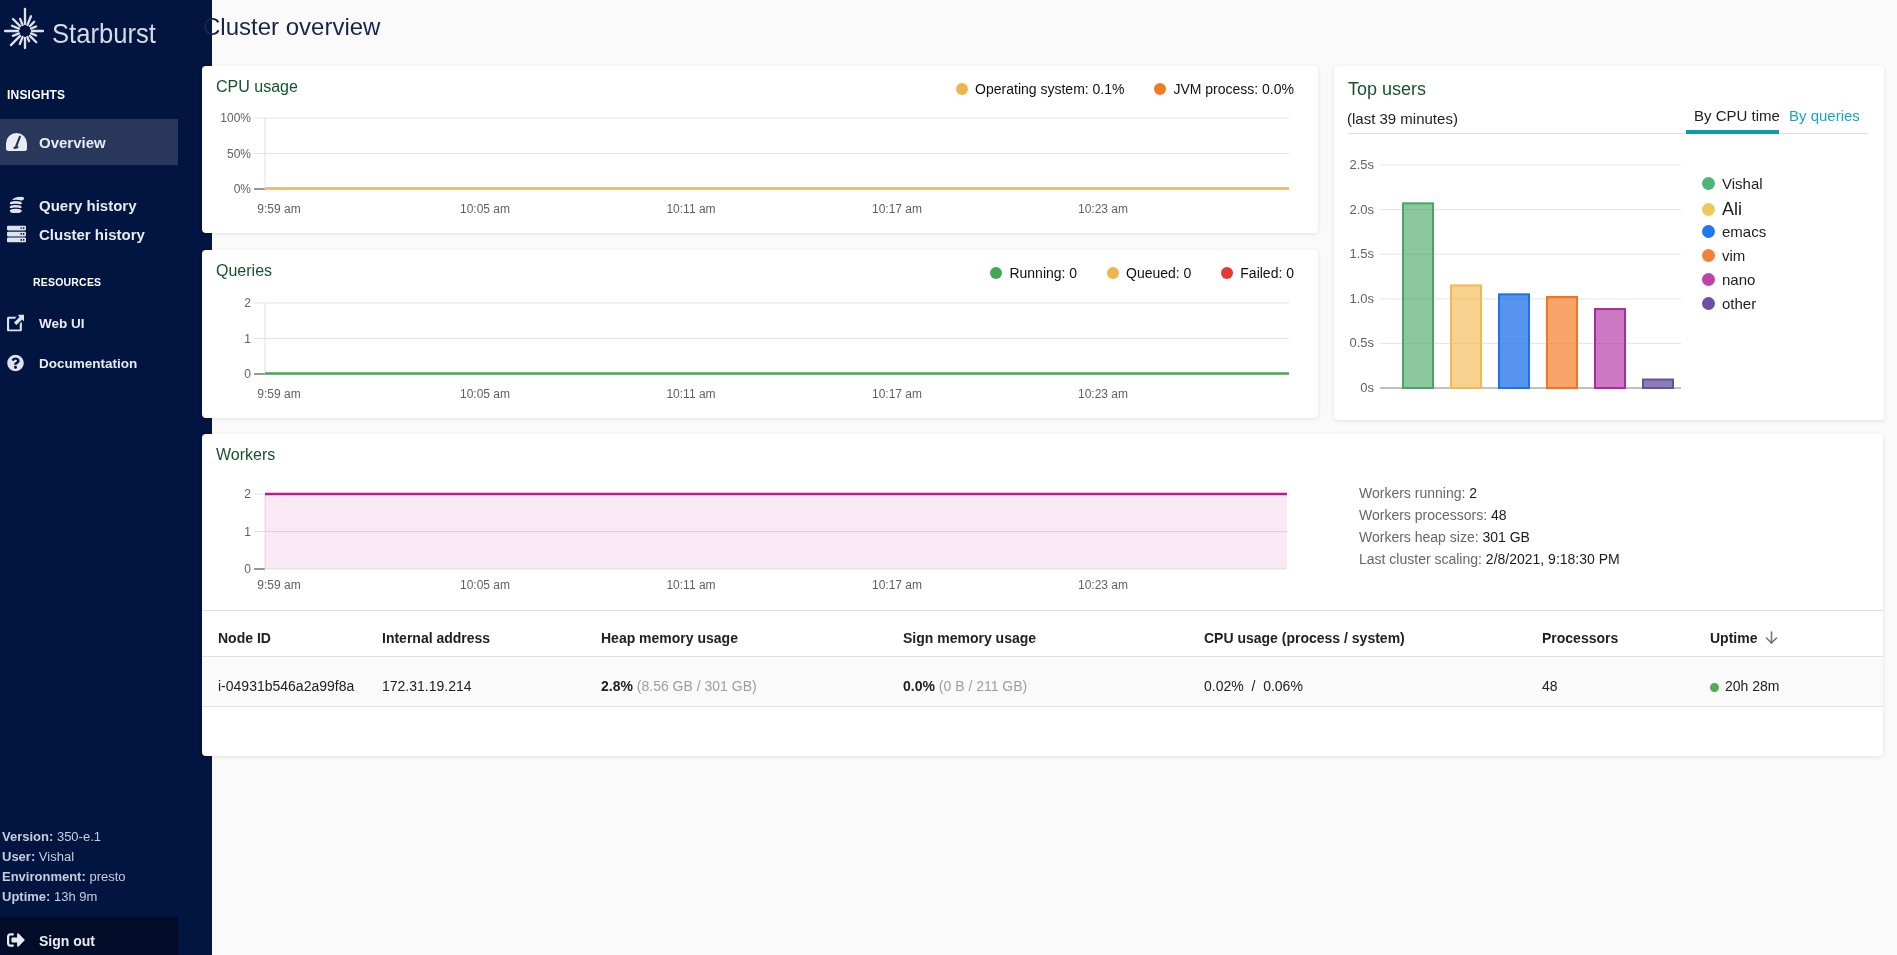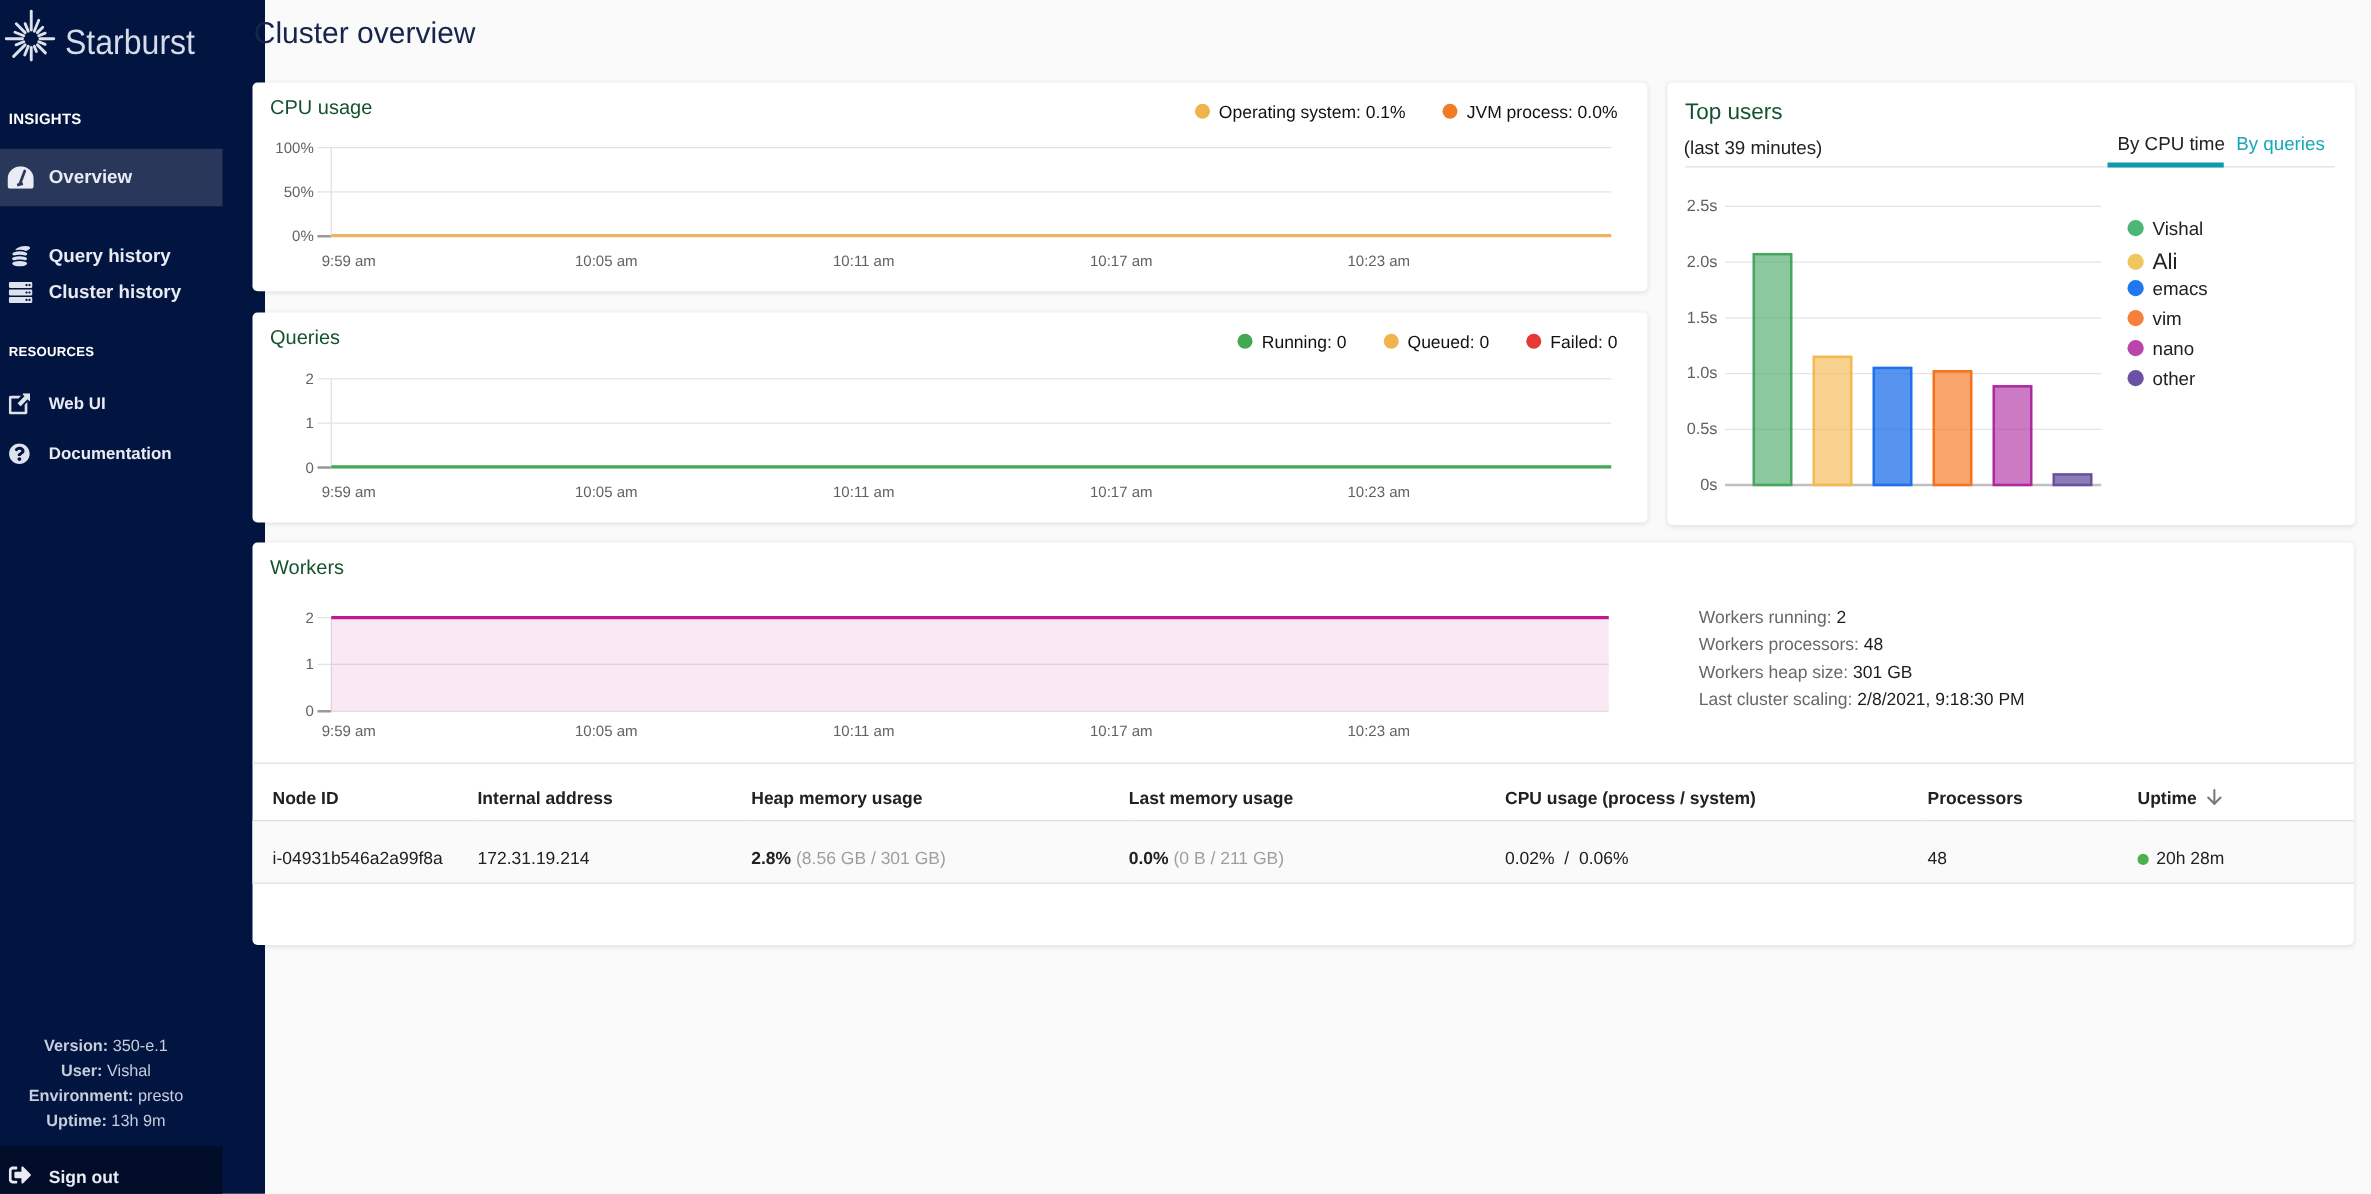--- a/index.html
+++ b/index.html
@@ -5,21 +5,21 @@
 * { margin:0; padding:0; box-sizing:border-box; }
 html,body { width:1897px; height:955px; overflow:hidden; background:#fafafa;
   font-family:"Liberation Sans", sans-serif; }
 #sidebar { position:absolute; left:0; top:0; width:212px; height:955px; background:#021440; }
 .navlabel { position:absolute; left:7px; color:#ffffff; font-size:12px; font-weight:bold; letter-spacing:.2px; }
 .navitem { position:absolute; left:0; width:178px; height:46px; color:#e8ebf2; font-size:15px; font-weight:bold; }
 .navitem .ic { position:absolute; left:7px; top:50%; transform:translateY(-50%); width:19px; height:19px; }
 .navitem .tx { position:absolute; left:39px; top:50%; transform:translateY(-50%); }
 .navitem.active { background:#28375a; }
 .navitem.res { height:40px; font-weight:bold; font-size:13.5px; }
-#botinfo { position:absolute; left:23px; bottom:48px; color:#c6cddb; font-size:13px; line-height:20px;text-align:center; }
+#botinfo { position:absolute; left:2px; bottom:48px; color:#c6cddb; font-size:13px; line-height:20px; }
 #botinfo b { color:#c6cddb; }
 #signout { position:absolute; left:0; bottom:0; width:178px; height:38px; background:#010c29; color:#e8ebf2; font-size:14px; font-weight:bold; }
 #main { position:absolute; left:178px; top:0; width:1719px; height:955px; }
 h1 { position:absolute; left:25px; top:13px; font-size:24px; font-weight:500; color:#16254c; }
 .card { position:absolute; background:#fff; border-radius:4px; box-shadow:0 1px 4px rgba(0,0,0,.10); }
 #cpu { left:24px; top:66px; width:1116px; height:167px; }
 #queries { left:24px; top:250px; width:1116px; height:168px; }
 #topusers { left:1156px; top:66px; width:550px; height:354px; }
 #workers { left:24px; top:434px; width:1681px; height:322px; }
 .ctitle { position:absolute; left:14px; top:12px; font-size:16px; color:#14532d; }
@@ -78,21 +78,21 @@
         </g>
       </svg>
     <span class="tx">Query history</span>
   </div>
   <div class="navitem" style="top:211px;">
     <svg class="ic" viewBox="0 0 512 512">
         <path fill="#dde2ec" d="M480 160H32c-17.673 0-32-14.327-32-32V64c0-17.673 14.327-32 32-32h448c17.673 0 32 14.327 32 32v64c0 17.673-14.327 32-32 32zm-96-88c-13.255 0-24 10.745-24 24s10.745 24 24 24 24-10.745 24-24-10.745-24-24-24zm64 0c-13.255 0-24 10.745-24 24s10.745 24 24 24 24-10.745 24-24-10.745-24-24-24zm32 248H32c-17.673 0-32-14.327-32-32v-64c0-17.673 14.327-32 32-32h448c17.673 0 32 14.327 32 32v64c0 17.673-14.327 32-32 32zm-96-88c-13.255 0-24 10.745-24 24s10.745 24 24 24 24-10.745 24-24-10.745-24-24-24zm64 0c-13.255 0-24 10.745-24 24s10.745 24 24 24 24-10.745 24-24-10.745-24-24-24zm32 248H32c-17.673 0-32-14.327-32-32v-64c0-17.673 14.327-32 32-32h448c17.673 0 32 14.327 32 32v64c0 17.673-14.327 32-32 32zm-96-88c-13.255 0-24 10.745-24 24s10.745 24 24 24 24-10.745 24-24-10.745-24-24-24zm64 0c-13.255 0-24 10.745-24 24s10.745 24 24 24 24-10.745 24-24-10.745-24-24-24z"></path>
       </svg>
     <span class="tx">Cluster history</span>
   </div>
-  <div class="navlabel" style="top:276px;font-size:10.5px;">RESOURCES</div>
+  <div class="navlabel" style="top:276px;font-size:10.5px;margin-left:26px;">RESOURCES</div>
   <div class="navitem res" style="top:303px;">
     <svg class="ic" viewBox="0 0 512 512" style="width:17px;height:17px;">
         <path fill="#dde2ec" d="M448 279.2V464c0 26.5-21.5 48-48 48H48c-26.5 0-48-21.5-48-48V112c0-26.5 21.5-48 48-48h248.6l-64 64H64v320h320V279.2l64-64zM488 0H360c-21.4 0-32.1 25.9-17 41l35.7 35.7L219.5 235.9c-4.7 4.7-4.7 12.3 0 17l56.6 56.6c4.7 4.7 12.3 4.7 17 0l159.2-159.2L488 186c15.1 15.1 41 4.4 41-17V24c0-13.3-10.7-24-24-24h-17z"></path>
       </svg>
     <span class="tx">Web UI</span>
   </div>
   <div class="navitem res" style="top:343px;">
     <svg class="ic" viewBox="0 0 512 512" style="width:17px;height:17px;">
         <path fill="#dde2ec" d="M504 256c0 136.997-111.043 248-248 248S8 392.997 8 256C8 119.083 119.043 8 256 8s248 111.083 248 248zM262.655 90c-54.497 0-89.255 22.957-116.549 63.758-3.536 5.286-2.353 12.415 2.715 16.258l34.699 26.31c5.205 3.947 12.621 3.008 16.665-2.122 17.864-22.658 30.113-35.797 57.303-35.797 20.429 0 45.698 13.148 45.698 32.958 0 14.976-12.363 22.667-32.534 33.976C247.128 238.528 216 254.941 216 296v4c0 6.627 5.373 12 12 12h56c6.627 0 12-5.373 12-12v-1.333c0-28.462 83.186-29.647 83.186-106.667 0-58.002-60.165-102-116.531-102zM256 338c-25.365 0-46 20.635-46 46 0 25.364 20.635 46 46 46s46-20.636 46-46c0-25.365-20.635-46-46-46z"></path>
       </svg>
@@ -226,21 +226,21 @@
       <div>Workers heap size: <b>301 GB</b></div>
       <div>Last cluster scaling: <b>2/8/2021, 9:18:30 PM</b></div>
     </div>
     <div style="position:absolute;left:0;top:176px;width:1681px;">
       <table>
         <tbody>
             <tr style="height:46px;border-bottom:1px solid #e0e0e0;border-top:1px solid #e0e0e0;">
           <th style="padding-left:16px;width:180px;">Node ID</th>
           <th style="width:219px;">Internal address</th>
           <th style="width:302px;">Heap memory usage</th>
-          <th style="width:301px;">Last memory usage</th>
+          <th style="width:301px;">Sign memory usage</th>
           <th style="width:338px;">CPU usage (process / system)</th>
           <th style="width:168px;">Processors</th>
           <th>Uptime <svg width="13" height="14" viewBox="0 0 13 14" style="position:relative;top:2px;left:4px;">
                   <g stroke="#757575" stroke-width="1.6" fill="none" stroke-linecap="round" stroke-linejoin="round">
                     <line x1="6.5" y1="1" x2="6.5" y2="12"></line>
                     <polyline points="1.5,7 6.5,12 11.5,7"></polyline>
                   </g>
                 </svg></th>
         </tr>
         <tr style="height:50px;background:#fafafa;border-bottom:1px solid #e0e0e0;">

